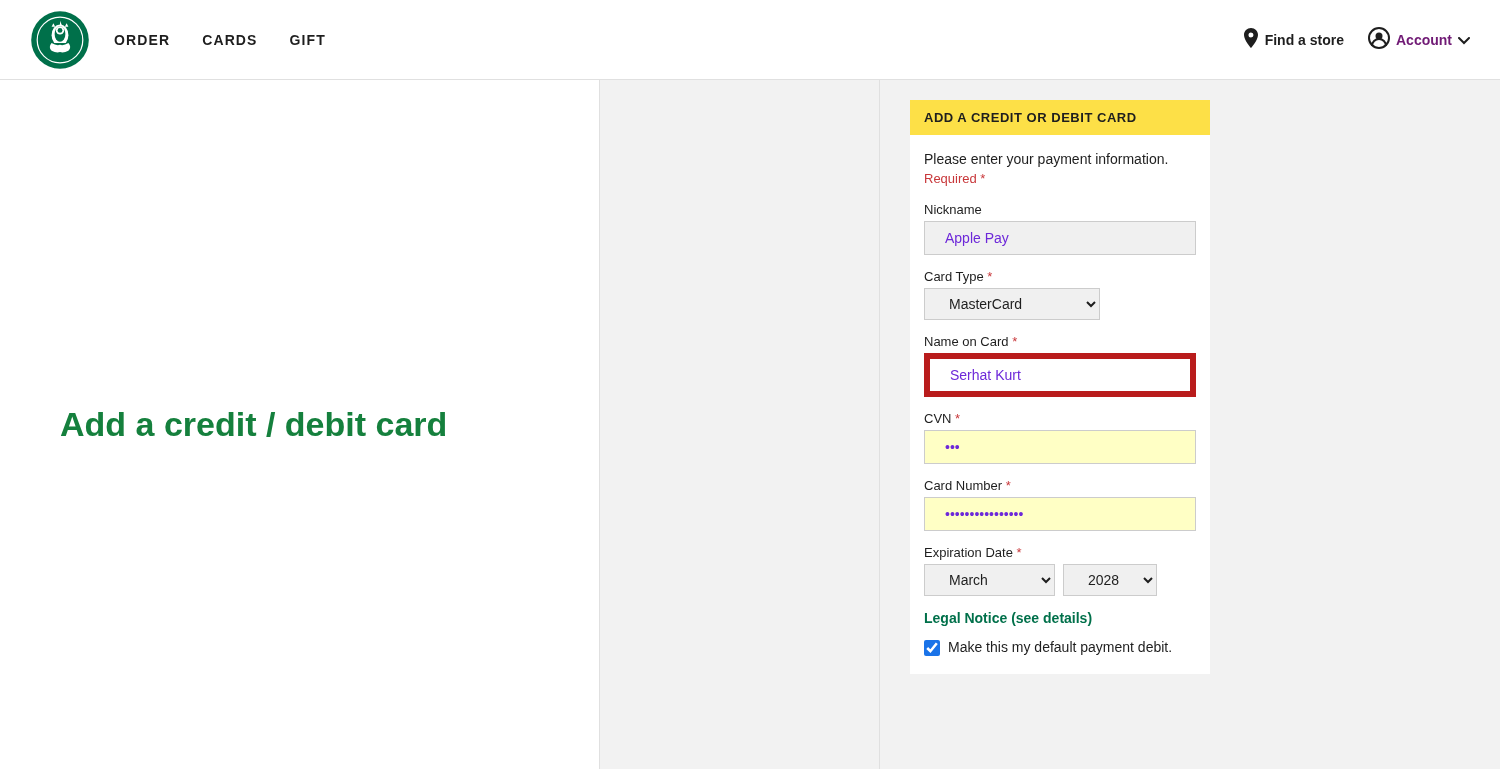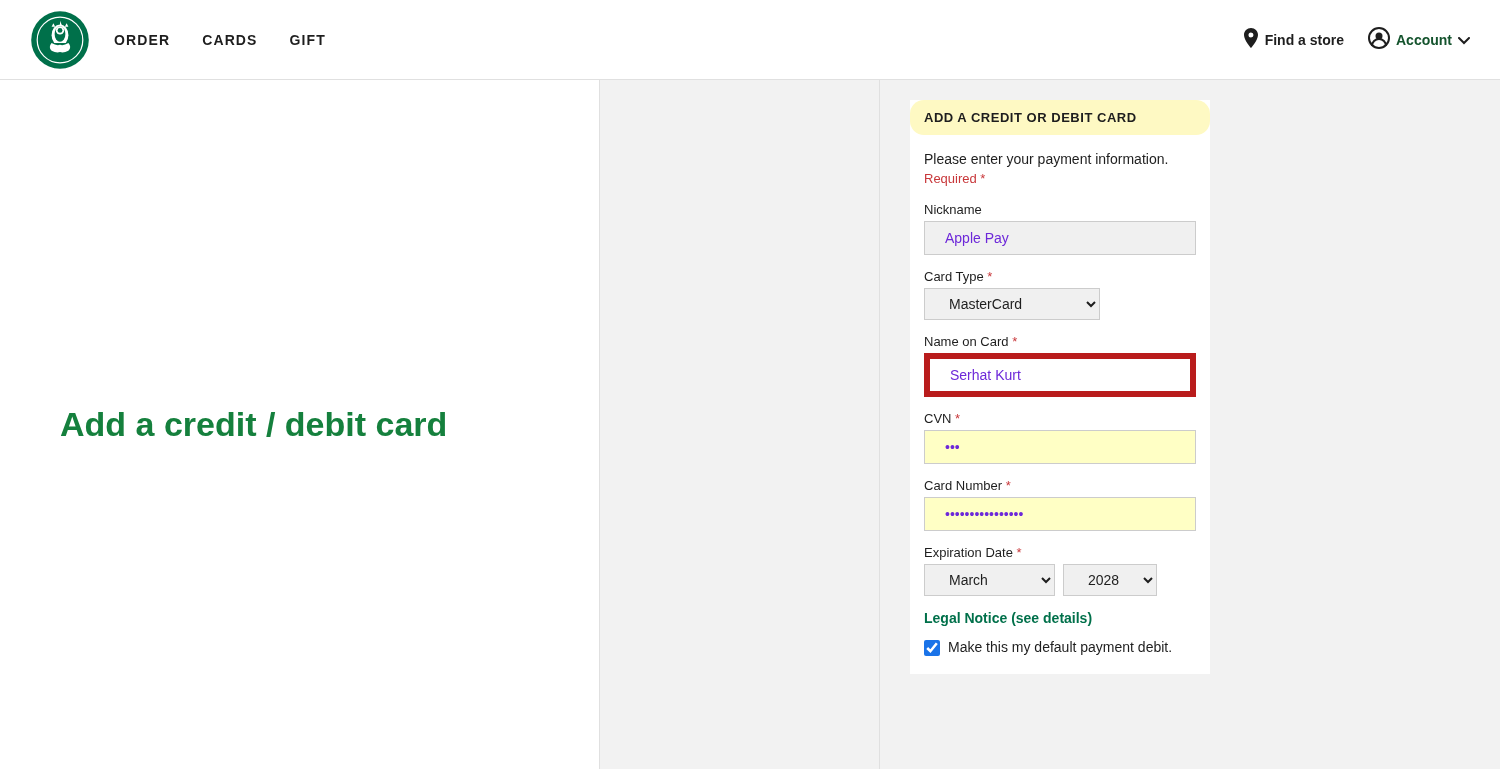--- a/index.html
+++ b/index.html
@@ -47,21 +47,21 @@
       cursor: pointer;
       color: #1e1e1e;
     }
     .account-btn {
       display: flex;
       align-items: center;
       gap: 6px;
       font-size: 14px;
       font-weight: 600;
       cursor: pointer;
-      color: #14532d;
+      color: #701a75;
     }
 
     
     .main-layout {
       display: flex;
       min-height: calc(100vh - 80px);
     }
     .left-panel {
       flex: 0 0 600px;
       background: #fff;
@@ -86,27 +86,26 @@
       background: #f2f2f2;
       padding: 20px 30px;
     }
 
     
     .form-section {
       background: #fff;
       max-width: 300px;
     }
     .form-header {
-      background: #fef9c3;
+      background: #fde047;
       padding: 10px 14px;
       font-size: 13px;
       font-weight: 700;
       letter-spacing: 0.04em;
       color: #1e1e1e;
-      border-radius: 14px;
     }
     .form-body {
       padding: 16px 14px;
     }
     .form-description {
       font-size: 14px;
       color: #1e1e1e;
       margin-bottom: 4px;
     }
     .form-required {

